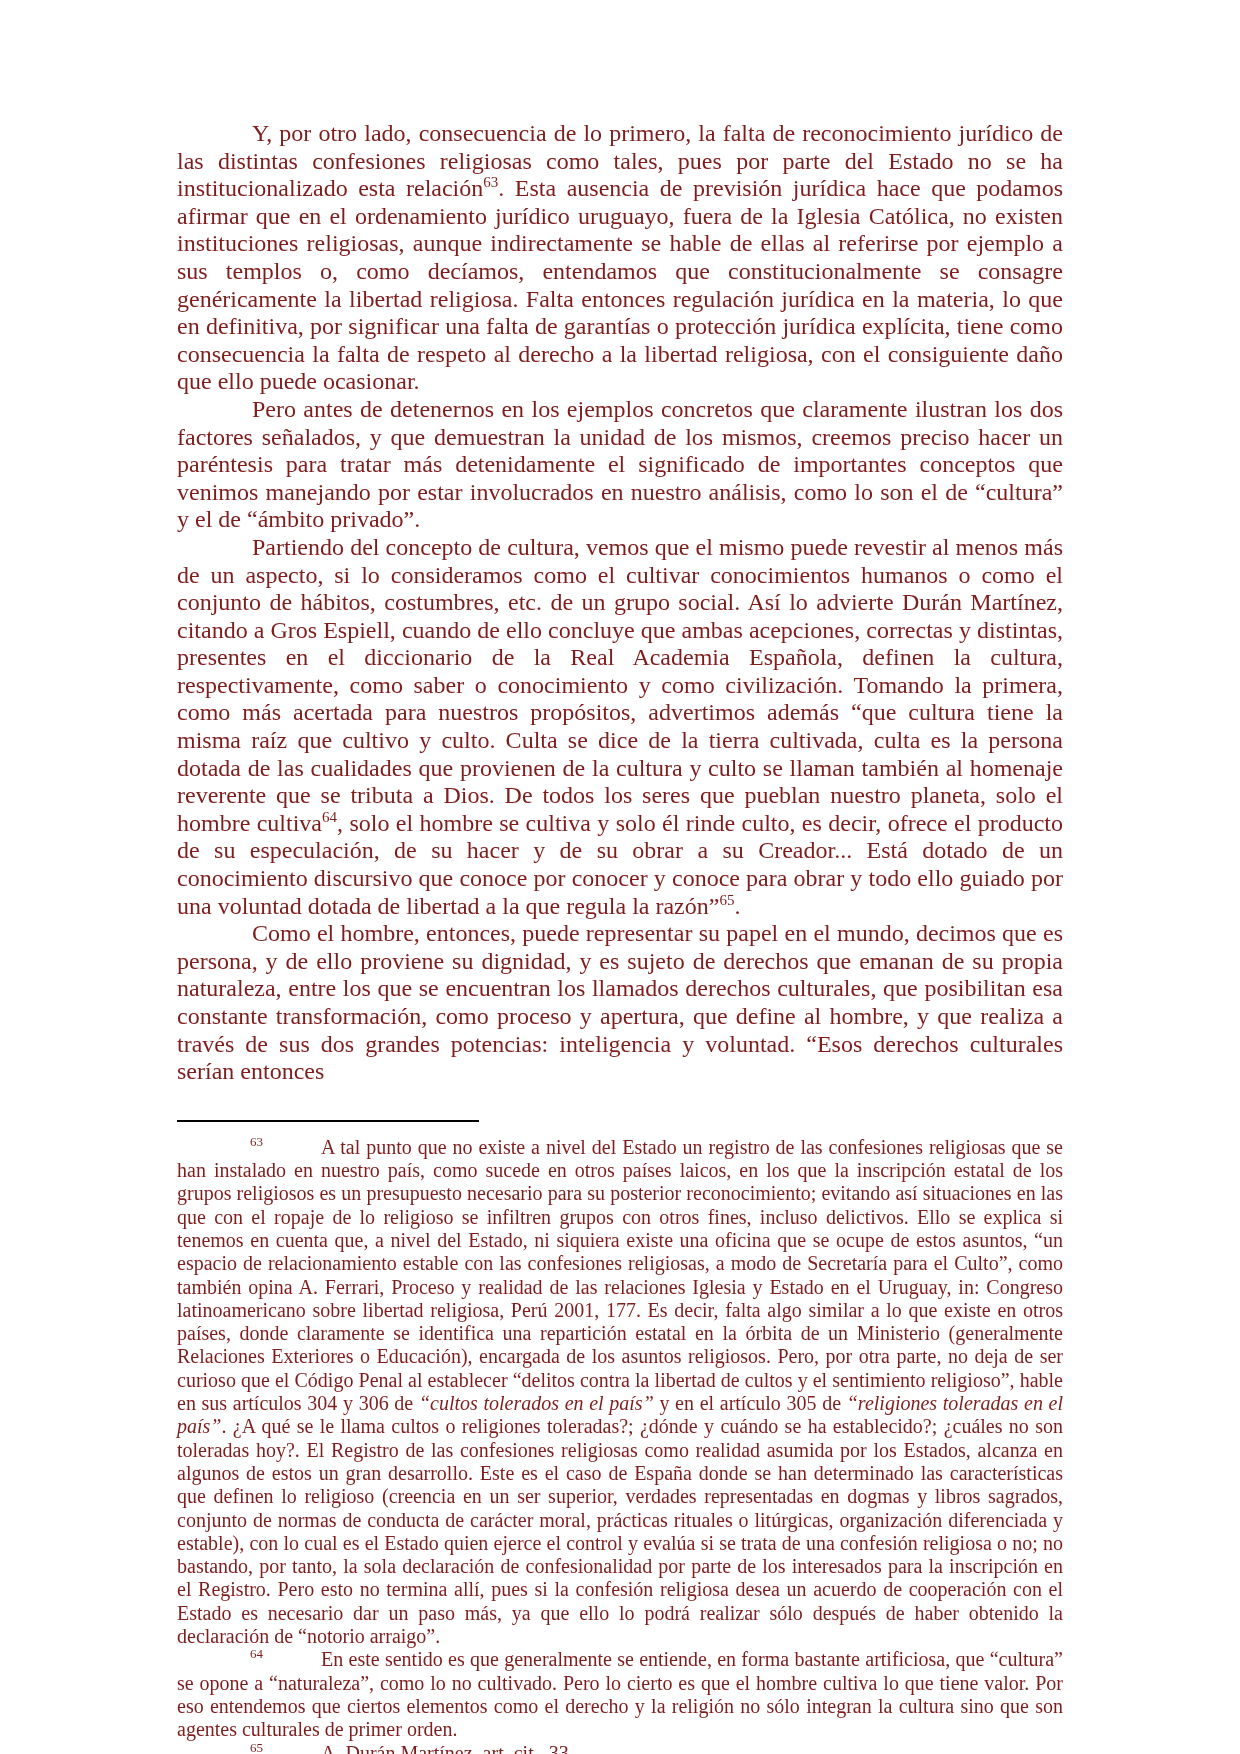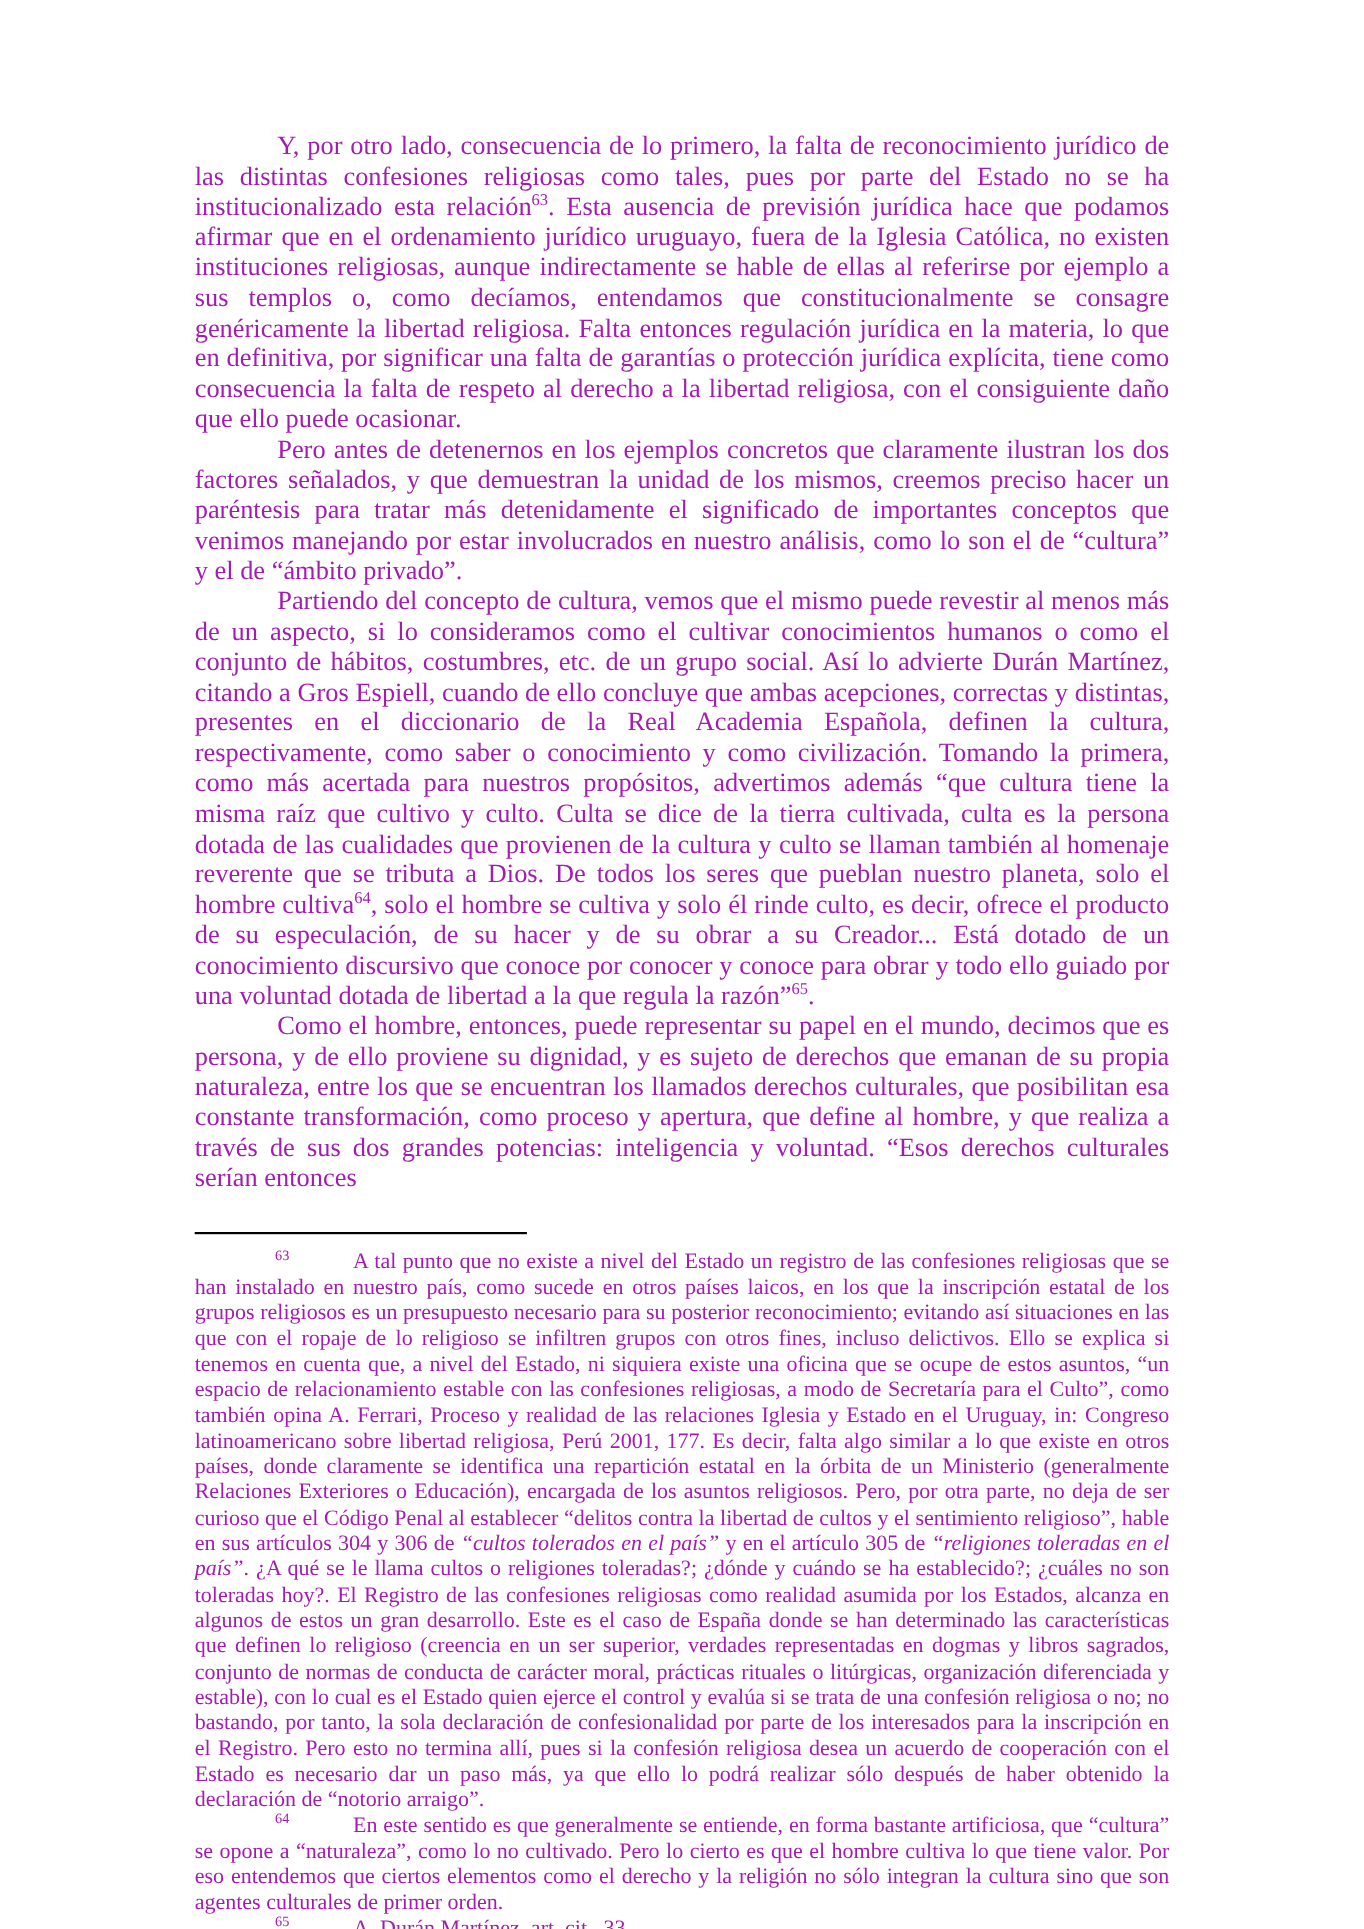--- a/index.html
+++ b/index.html
@@ -5,21 +5,21 @@
   html, body {
     margin: 0;
     padding: 0;
     background: #ffffff;
   }
   .page {
     position: relative;
     width: 1240px;
     height: 1754px;
     background: #ffffff;
-    color: #a21caf;
+    color: #7f1d1d;
     box-sizing: border-box;
     padding: 120px 177px 0 177px;
     overflow: hidden;
   }
   .main-text {
     font-family: "Liberation Serif", "DejaVu Serif", serif;
     font-size: 24px;
     line-height: 27.6px;
     text-align: justify;
   }

